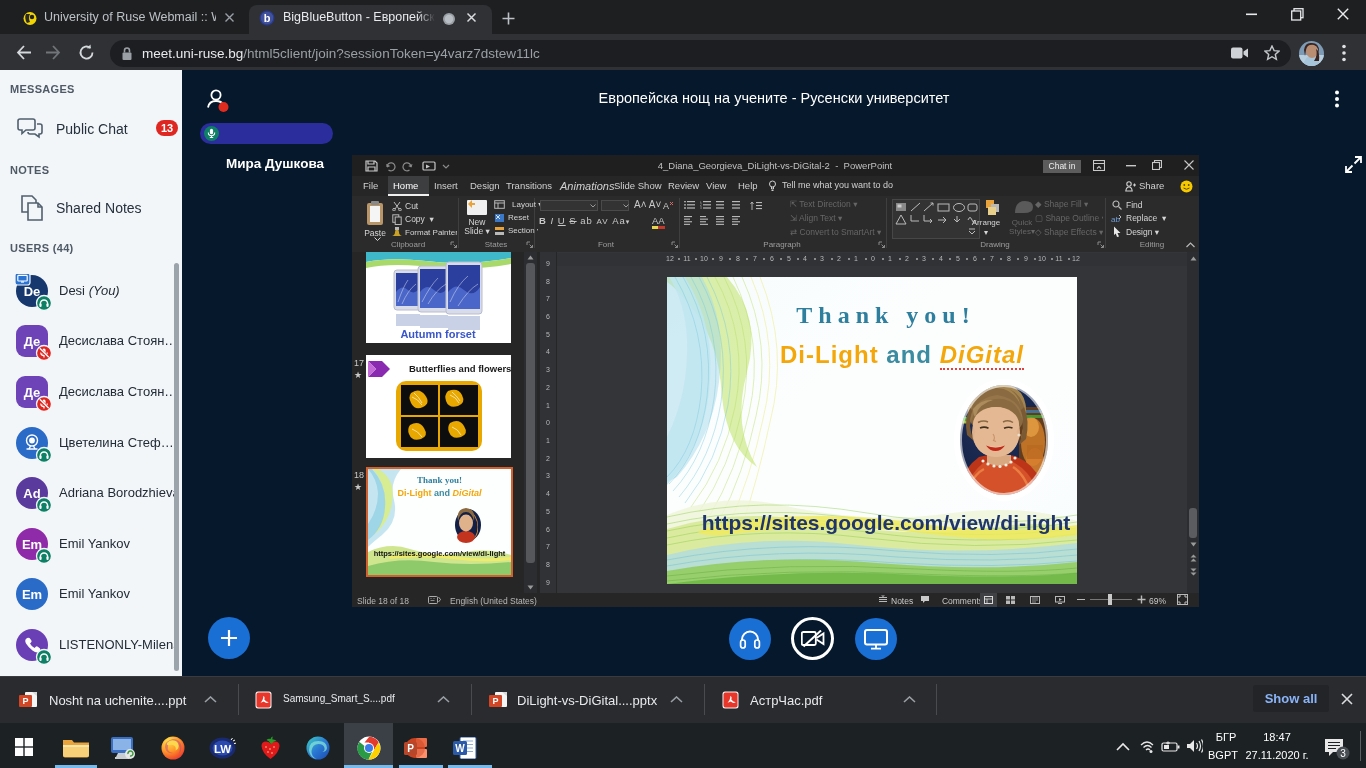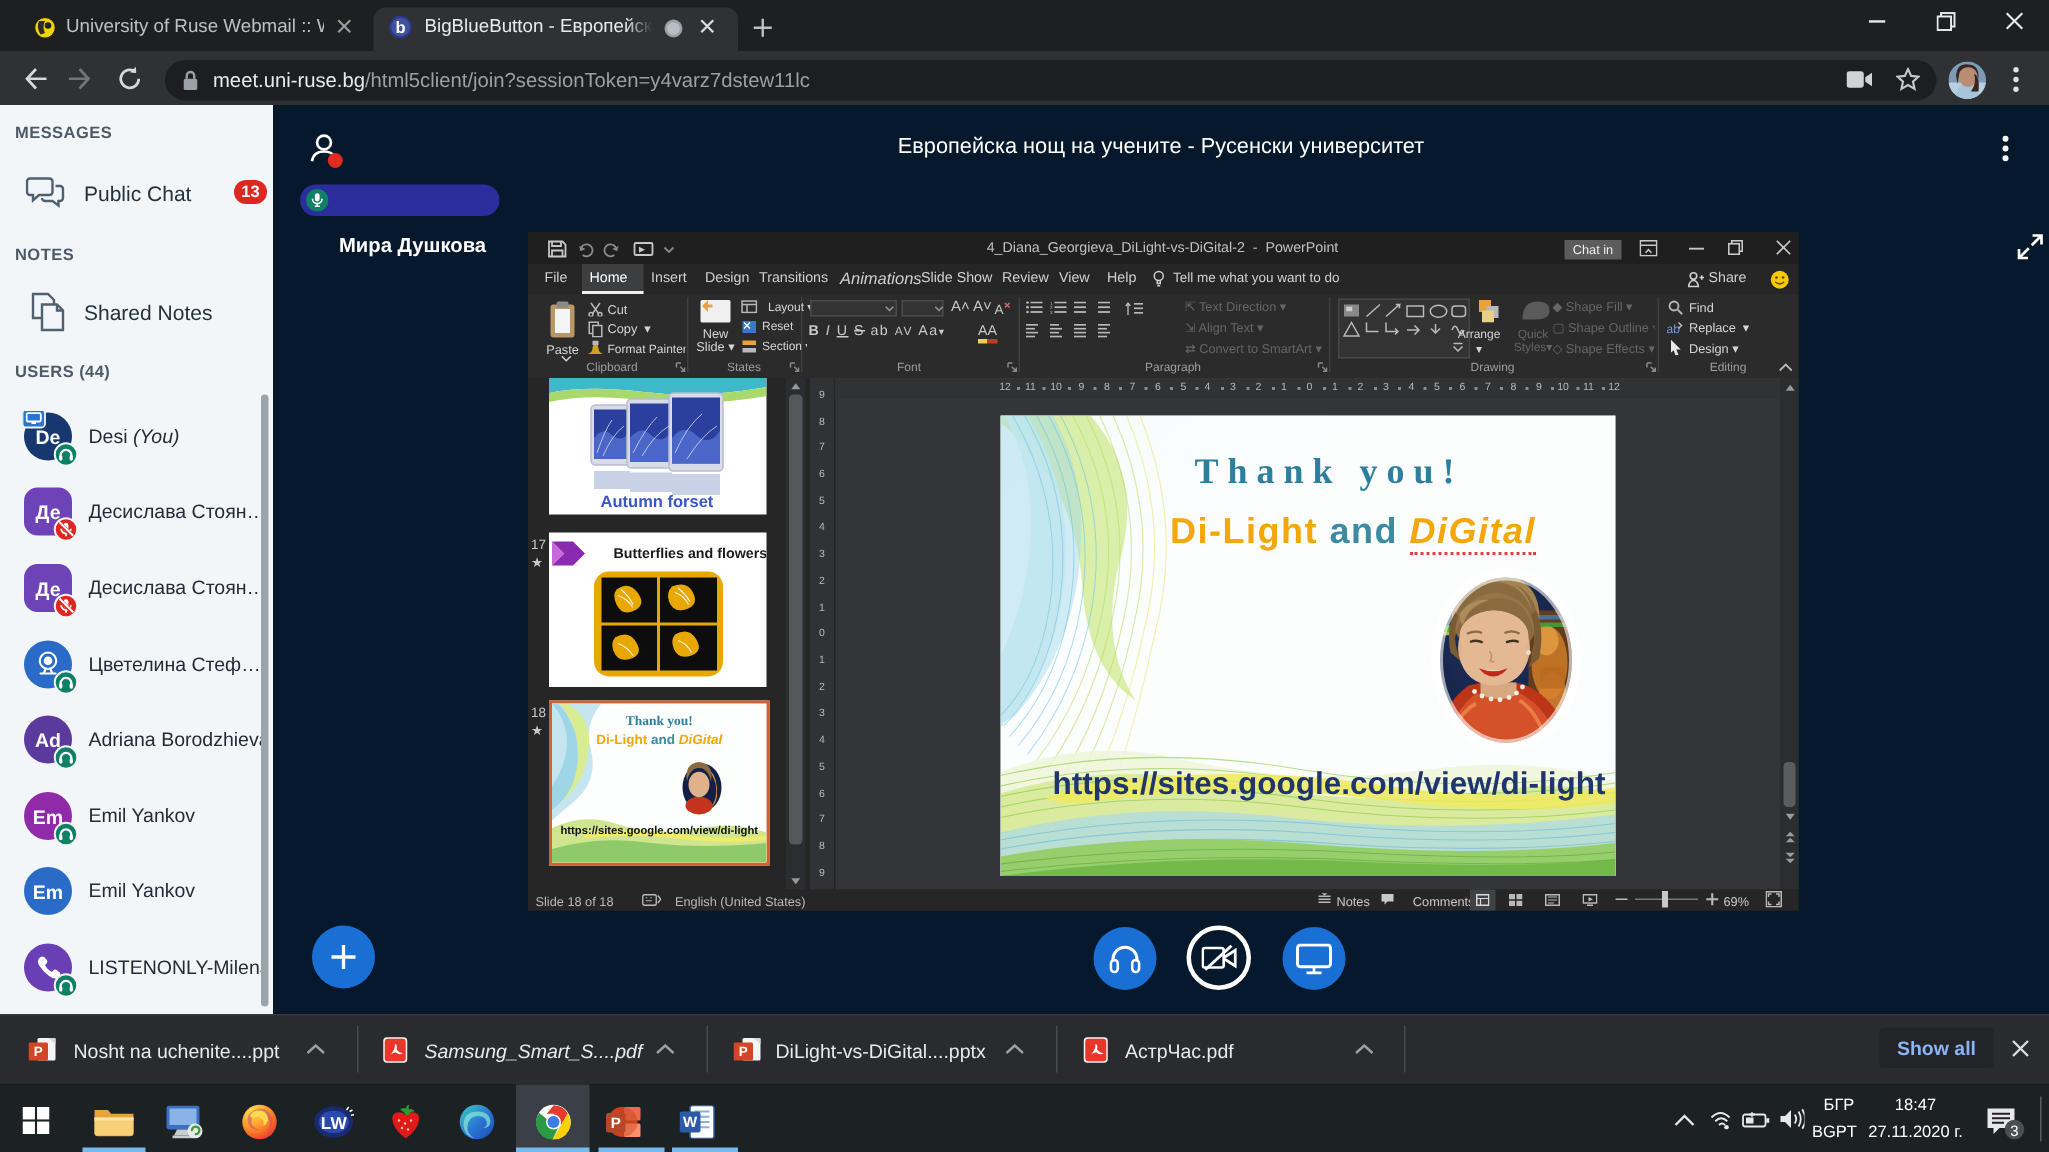--- a/index.html
+++ b/index.html
@@ -836,21 +836,21 @@
     </svg>
 <div class="abs" style="left:49px;top:693px;width:160px;height:15px;font-size:13px;color:#e8eaed;white-space:nowrap;">Nosht na uchenite....ppt</div>
 <svg class="abs" style="left:204px;top:696px" width="13" height="7">
       <path d="M1 6 L6.5 1 L12 6" stroke="#9aa0a6" stroke-width="1.6" fill="none"></path>
     </svg>
 <svg class="abs" style="left:255px;top:691px" width="17" height="18">
       <rect x="0.5" y="0.5" width="16" height="17" rx="2.5" fill="#f5f5f5"></rect>
       <rect x="1.5" y="1.5" width="14" height="15" rx="2" fill="#e8362a"></rect>
       <path d="M4 13 q2-1 3.5-4 q1-2.5 0.8-4 q2 0.5 1 3.5 q2.5 3 4.5 2.5 q-2.5 2-5-0.5 q-2.5 0.5-4.8 2.5z" fill="#fff"></path>
     </svg>
-<div class="abs" style="left:283px;top:693px;width:160px;height:15px;font-size:13px;color:#e8eaed;white-space:nowrap;font-style:italic;">Samsung_Smart_S....pdf</div>
+<div class="abs" style="left:283px;top:693px;width:160px;height:15px;font-size:10px;color:#e8eaed;white-space:nowrap;">Samsung_Smart_S....pdf</div>
 <svg class="abs" style="left:437px;top:696px" width="13" height="7">
       <path d="M1 6 L6.5 1 L12 6" stroke="#9aa0a6" stroke-width="1.6" fill="none"></path>
     </svg>
 <svg class="abs" style="left:489px;top:691px" width="19" height="18">
       <rect x="6" y="1" width="12" height="15" rx="1" fill="#f5f5f5"></rect>
       <path d="M13 1 h5 v4z" fill="#d8d8d8"></path>
       <rect x="0" y="4" width="13" height="12" rx="1" fill="#d24625"></rect>
       <text x="6.5" y="13" font-size="9" font-weight="bold" fill="#fff" text-anchor="middle" font-family="Liberation Sans">P</text>
     </svg>
 <div class="abs" style="left:517px;top:693px;width:160px;height:15px;font-size:13px;color:#e8eaed;white-space:nowrap;">DiLight-vs-DiGital....pptx</div>

